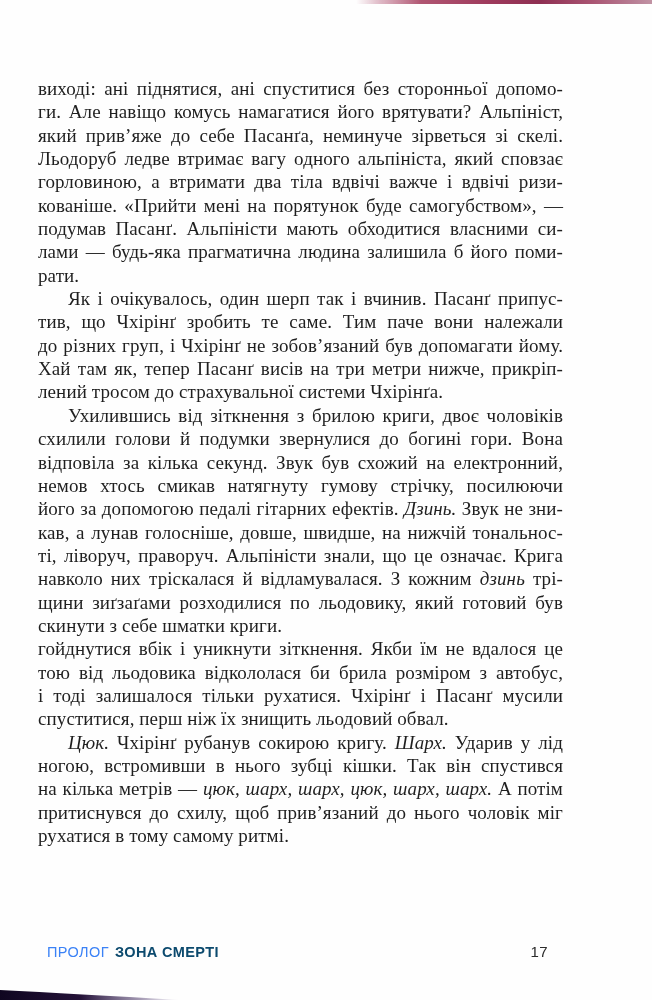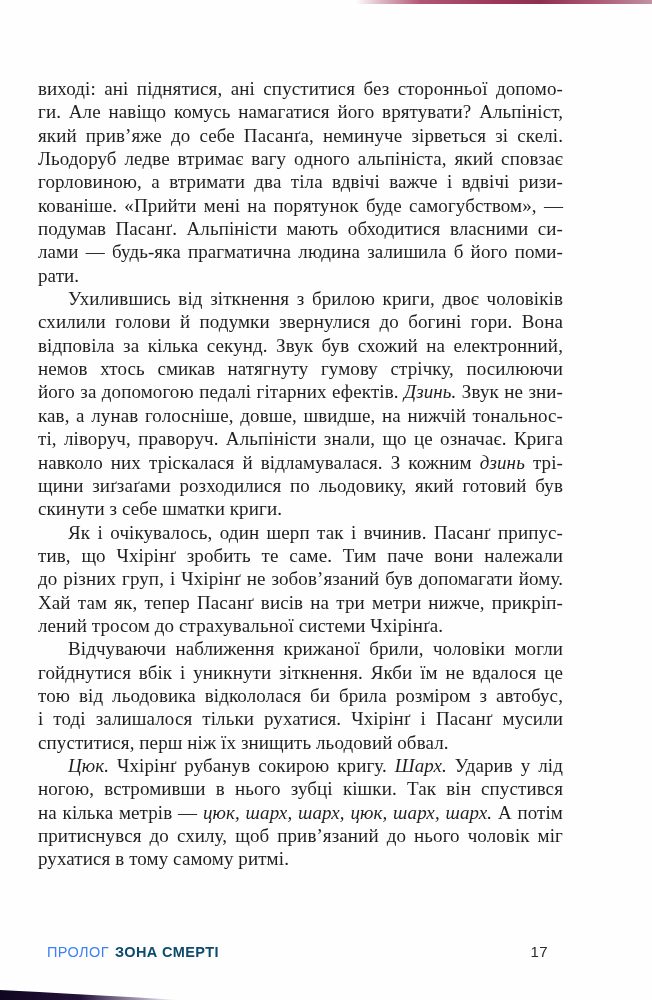--- a/index.html
+++ b/index.html
@@ -104,40 +104,39 @@
         <div class="line"><span>ги. Але навіщо комусь намагатися його врятувати? Альпініст,</span></div>
         <div class="line"><span>який прив’яже до себе Пасанґа, неминуче зірветься зі скелі.</span></div>
         <div class="line"><span>Льодоруб ледве втримає вагу одного альпініста, який сповзає</span></div>
         <div class="line"><span>горловиною, а втримати два тіла вдвічі важче і вдвічі ризи-</span></div>
         <div class="line"><span>кованіше. «Прийти мені на порятунок буде самогубством», —</span></div>
         <div class="line"><span>подумав Пасанґ. Альпіністи мають обходитися власними си-</span></div>
         <div class="line"><span>лами — будь-яка прагматична людина залишила б його поми-</span></div>
         <div class="line last"><span>рати.</span></div>
       </div>
       <div class="para">
+        <div class="line first"><span>Як і очікувалось, один шерп так і вчинив. Пасанґ припус-</span></div>
+        <div class="line"><span>тив, що Чхірінґ зробить те саме. Тим паче вони належали</span></div>
+        <div class="line"><span>до різних груп, і Чхірінґ не зобов’язаний був допомагати йому.</span></div>
+        <div class="line"><span>Хай там як, тепер Пасанґ висів на три метри нижче, прикріп-</span></div>
+        <div class="line last"><span>лений тросом до страхувальної системи Чхірінґа.</span></div>
+      </div>
+      <div class="para">
         <div class="line first"><span>Ухилившись від зіткнення з брилою криги, двоє чоловіків</span></div>
         <div class="line"><span>схилили голови й подумки звернулися до богині гори. Вона</span></div>
         <div class="line"><span>відповіла за кілька секунд. Звук був схожий на електронний,</span></div>
         <div class="line"><span>немов хтось смикав натягнуту гумову стрічку, посилюючи</span></div>
         <div class="line"><span>його за допомогою педалі гітарних ефектів. </span><span class="it">Дзинь.</span><span> Звук не зни-</span></div>
         <div class="line"><span>кав, а лунав голосніше, довше, швидше, на нижчій тональнос-</span></div>
         <div class="line"><span>ті, ліворуч, праворуч. Альпіністи знали, що це означає. Крига</span></div>
         <div class="line"><span>навколо них тріскалася й відламувалася. З кожним </span><span class="it">дзинь</span><span> трі-</span></div>
         <div class="line"><span>щини зиґзаґами розходилися по льодовику, який готовий був</span></div>
         <div class="line last"><span>скинути з себе шматки криги.</span></div>
       </div>
       <div class="para">
-        <div class="line first"><span>Як і очікувалось, один шерп так і вчинив. Пасанґ припус-</span></div>
-        <div class="line"><span>тив, що Чхірінґ зробить те саме. Тим паче вони належали</span></div>
-        <div class="line"><span>до різних груп, і Чхірінґ не зобов’язаний був допомагати йому.</span></div>
-        <div class="line"><span>Хай там як, тепер Пасанґ висів на три метри нижче, прикріп-</span></div>
-        <div class="line last"><span>лений тросом до страхувальної системи Чхірінґа.</span></div>
-      </div>
-      <div class="para">
-        <div class="line first"><span>Відчуваючи наближення крижаної брили, чоловіки могли</span></div>
         <div class="line"><span>гойднутися вбік і уникнути зіткнення. Якби їм не вдалося це</span></div>
         <div class="line"><span>тою від льодовика відкололася би брила розміром з автобус,</span></div>
         <div class="line"><span>і тоді залишалося тільки рухатися. Чхірінґ і Пасанґ мусили</span></div>
         <div class="line last"><span>спуститися, перш ніж їх знищить льодовий обвал.</span></div>
       </div>
       <div class="para">
         <div class="line first"><span class="it">Цюк.</span><span> Чхірінґ рубанув сокирою кригу. </span><span class="it">Шарх.</span><span> Ударив у лід</span></div>
         <div class="line"><span>ногою, встромивши в нього зубці кішки. Так він спустився</span></div>
         <div class="line"><span>на кілька метрів — </span><span class="it">цюк, шарх, шарх, цюк, шарх, шарх.</span><span> А потім</span></div>
         <div class="line"><span>притиснувся до схилу, щоб прив’язаний до нього чоловік міг</span></div>

